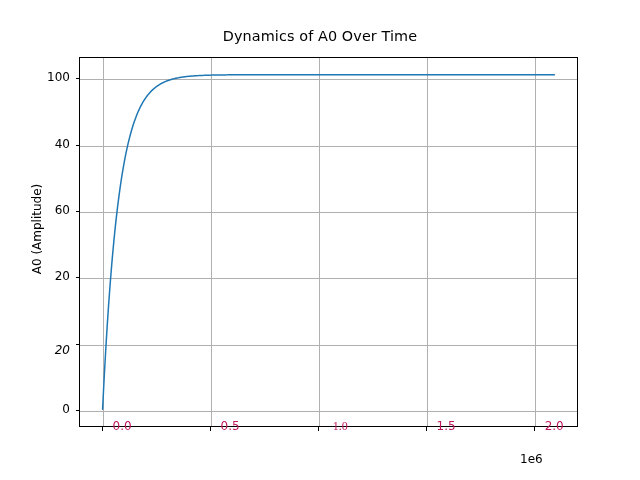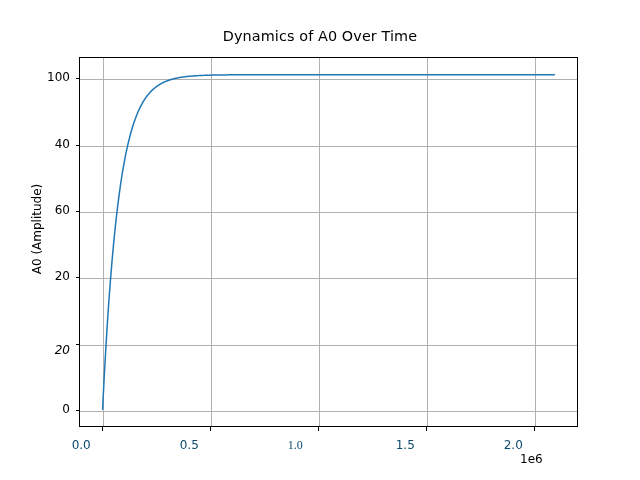--- a/index.html
+++ b/index.html
@@ -81,24 +81,24 @@
   .tick-mark-y {
     position: absolute;
     width: 3.5px;
     height: 1px;
     background: #000000;
     left: 75.5px;
   }
   .xtick-label {
     position: absolute;
     font-size: 12px;
-    color: #0c4a6e;
-    text-align: left;
+    color: #be185d;
+    text-align: right;
     width: 60px;
-    top: 438px;
+    top: 419px;
   }
   .ytick-label {
     position: absolute;
     font-size: 12px;
     color: #000000;
     text-align: right;
     width: 60px;
     left: 10px;
   }
   #xlabel {

